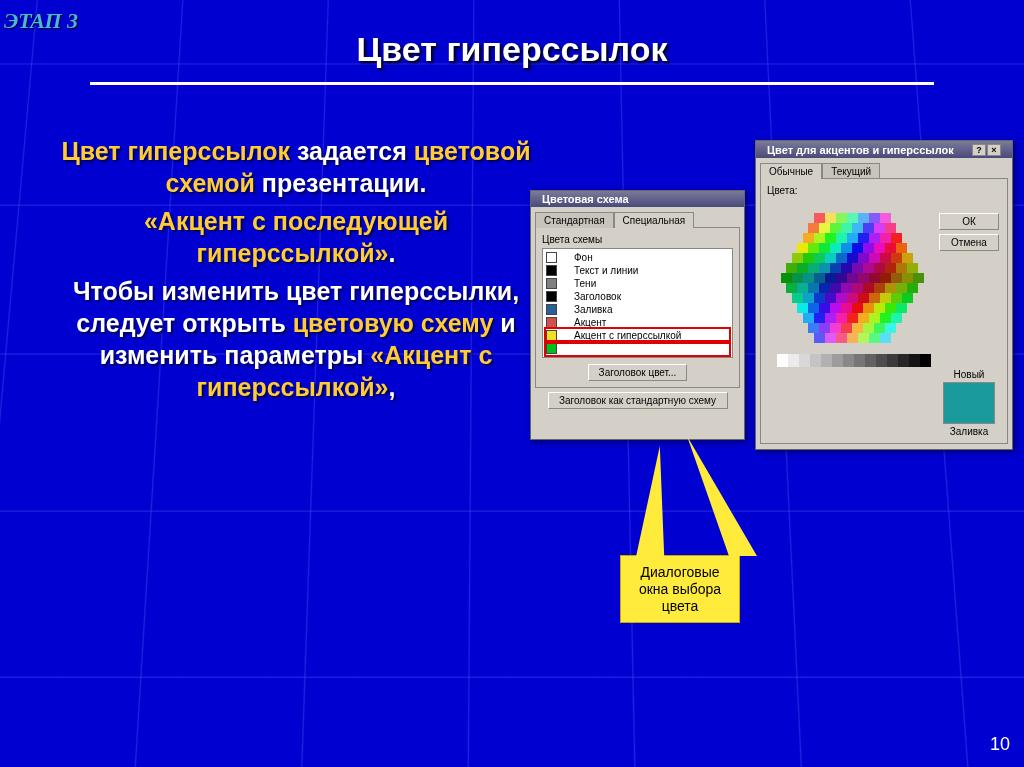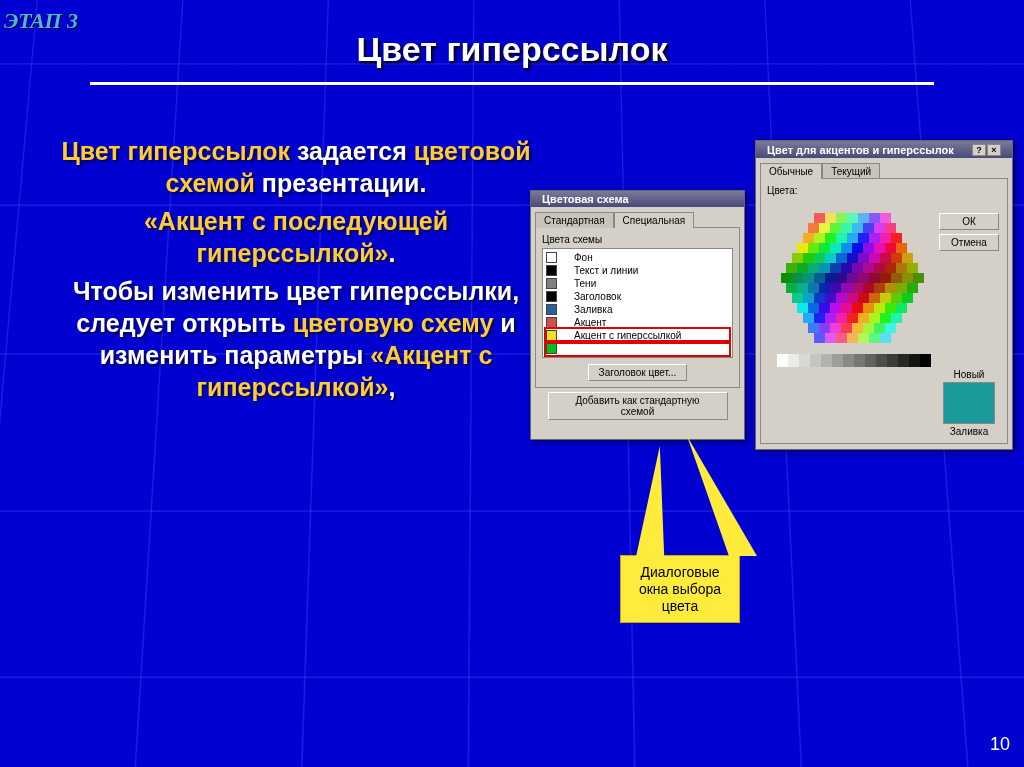--- a/index.html
+++ b/index.html
@@ -183,21 +183,21 @@
           <div class="scheme-row redbox">
             <span class="sw" style="background: rgb(0, 192, 32);"></span>
           </div>
         </div>
     </div>
     <div style="text-align:center; margin-top:6px;">
       <span class="btn">Заголовок цвет...</span>
     </div>
   </div>
   <div style="text-align:center; margin:4px;">
-    <span class="btn" style="width:180px">Добавить как стандартную схемой</span>
+    <span class="btn" style="width:180px">Заголовок как стандартную схему</span>
   </div>
 </div>
 
 <div class="dlg d2">
   <div class="titlebar">
     <span>Цвет для акцентов и гиперссылок</span>
     <span class="winbtns">
       <span>?</span><span>×</span>
     </span>
   </div>

